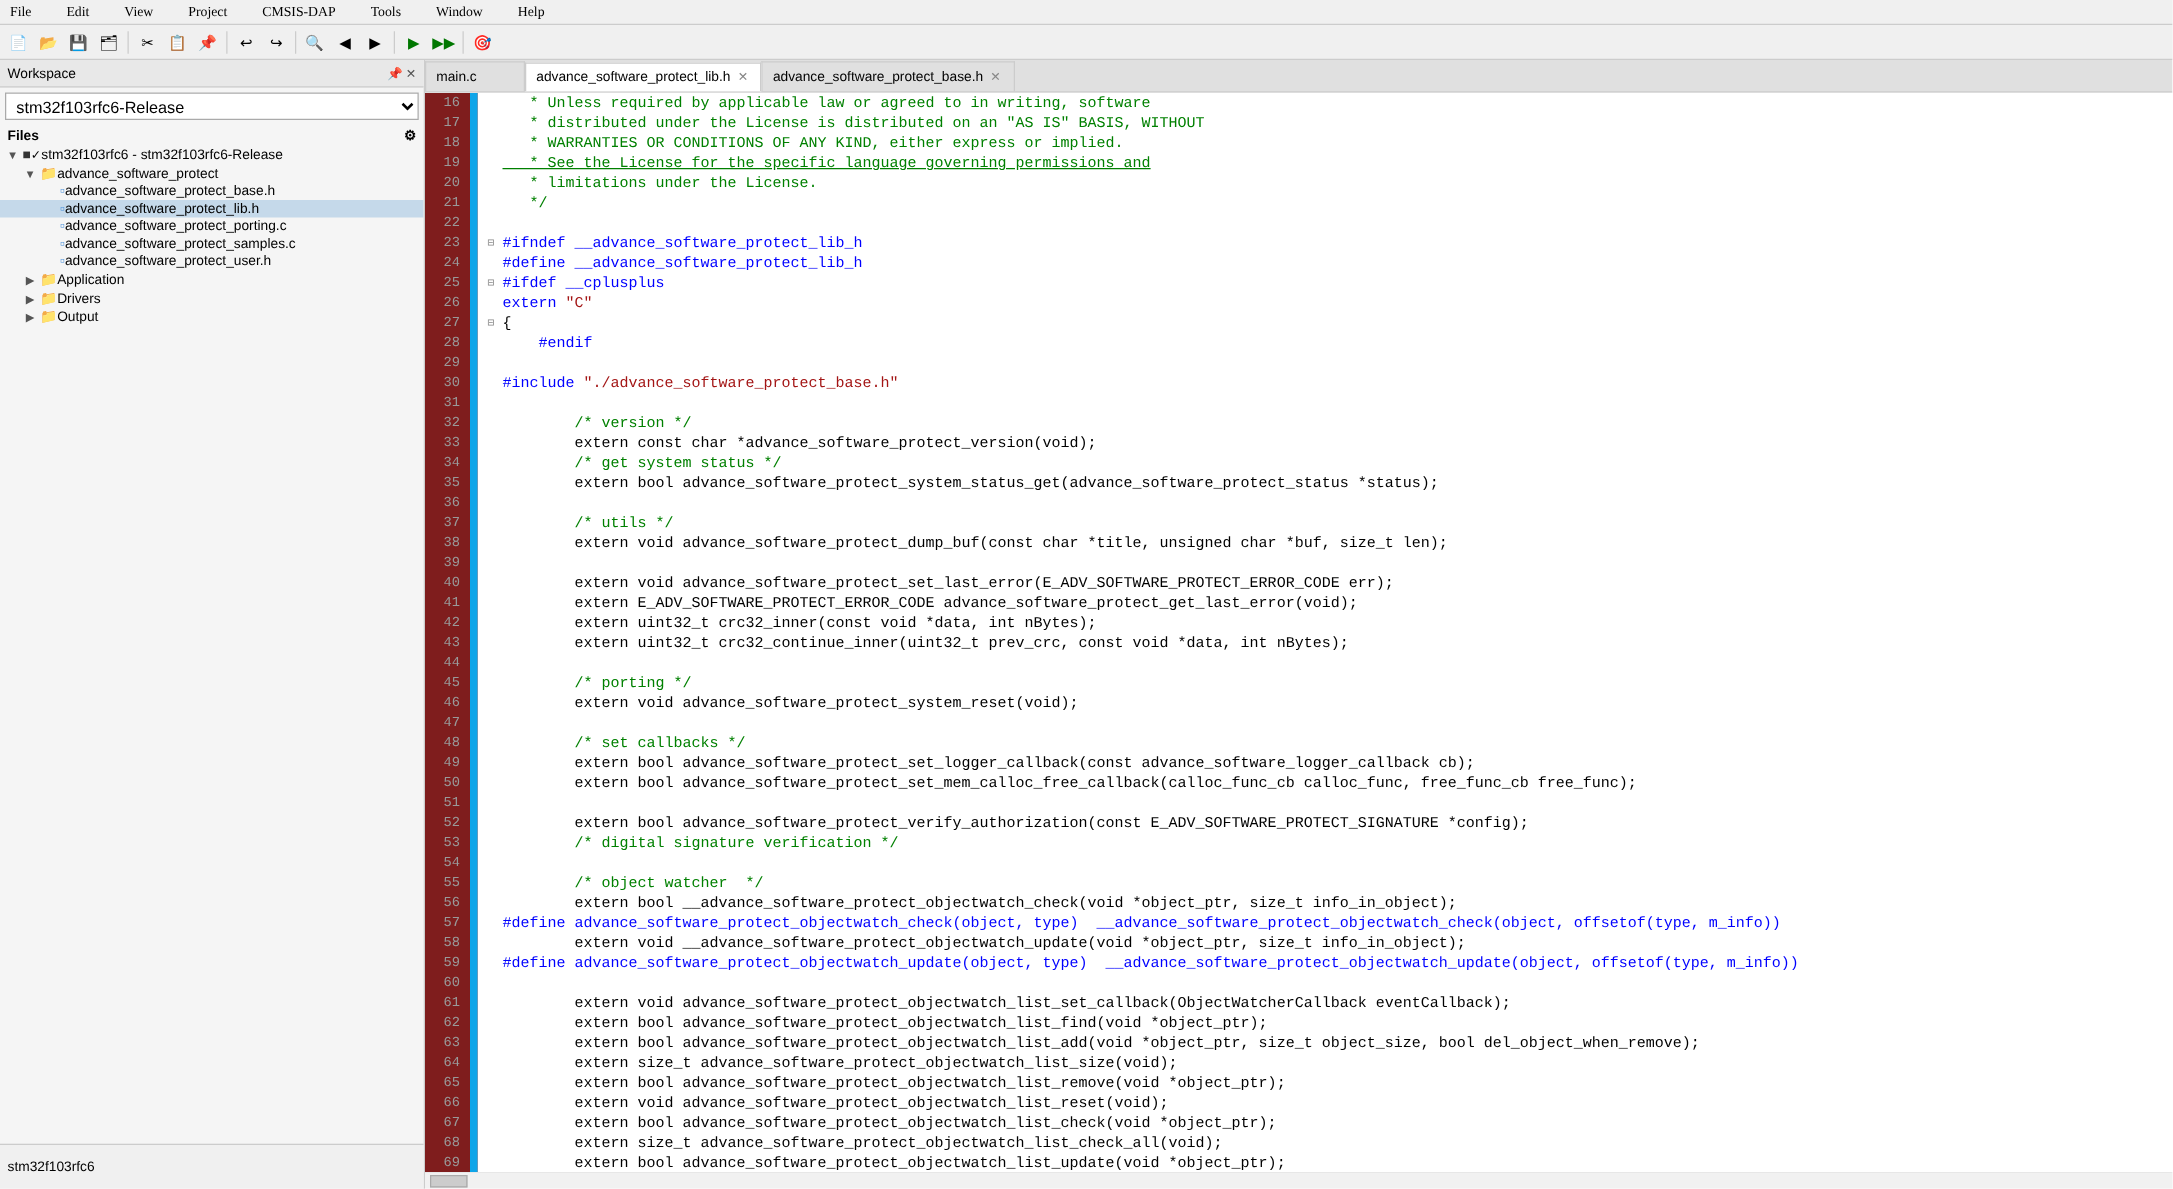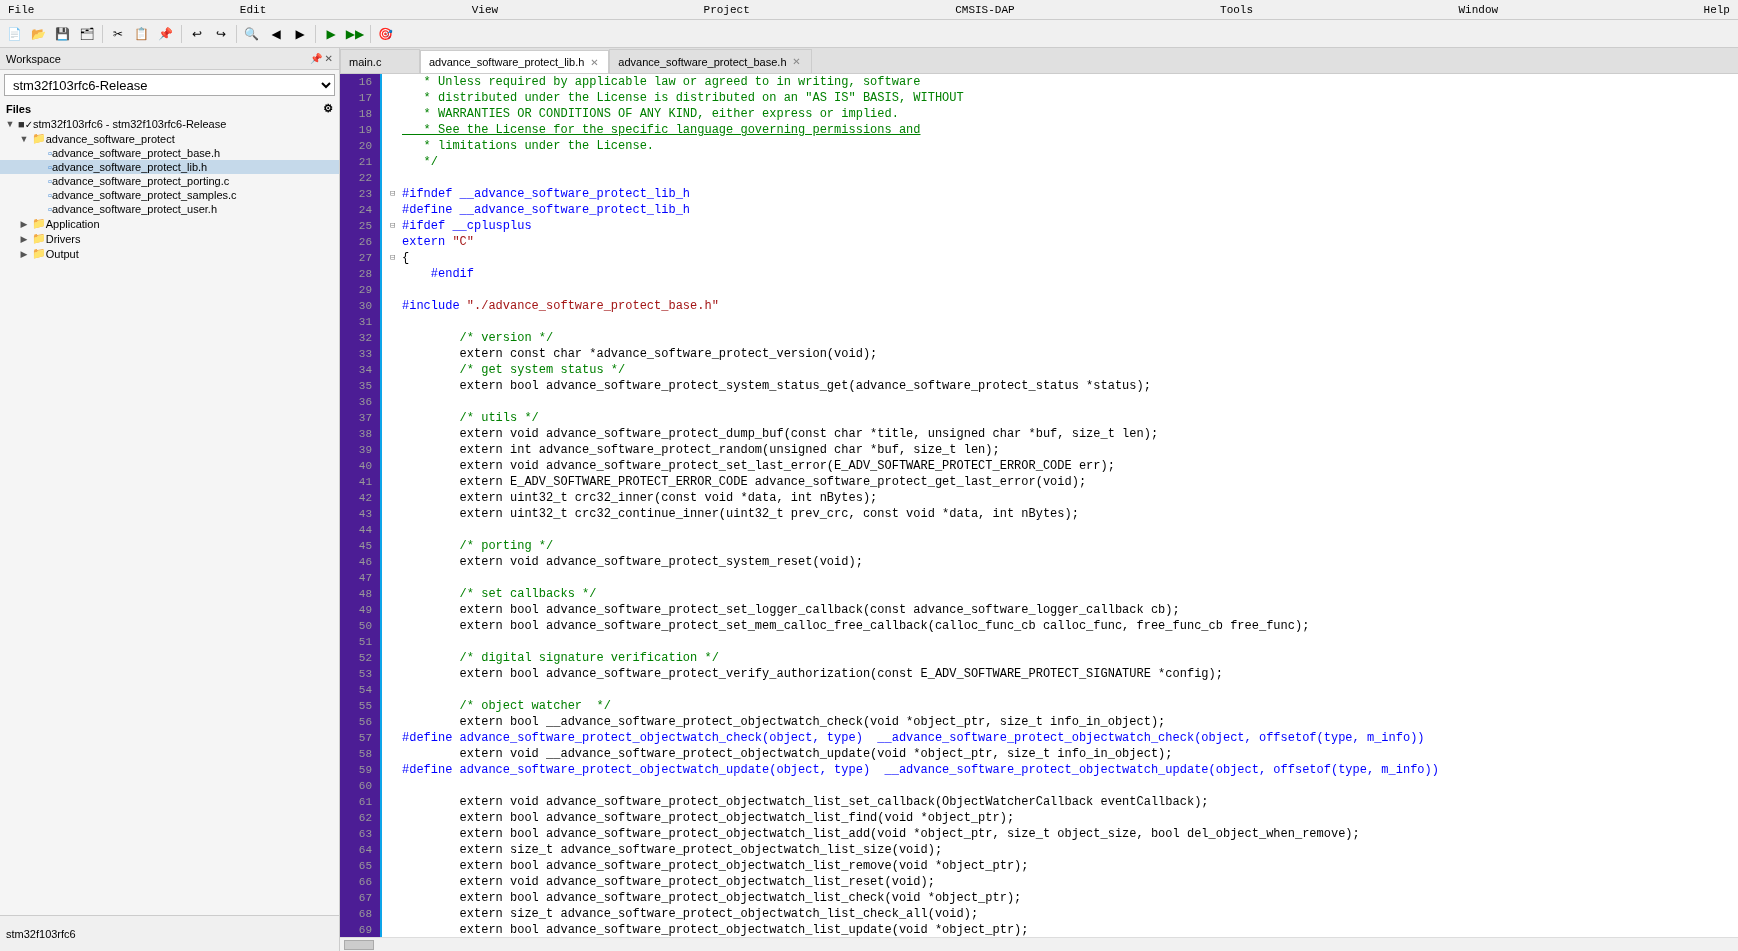--- a/index.html
+++ b/index.html
@@ -7,23 +7,22 @@
 
     
     .menu-bar {
       background: #f0f0f0;
       border-bottom: 1px solid #ccc;
       height: 20px;
       display: flex;
       align-items: center;
       padding: 0 4px;
       gap: 20px;
-      font-family: Liberation Mono, monospace;
-      font-size: 11px;
-      justify-content: space-between;
+      font-family: Liberation Serif, serif;
+      font-size: 11px;
     }
     .menu-item { cursor: pointer; padding: 0 4px; }
 
     
     .toolbar {
       background: #f0f0f0;
       border-bottom: 1px solid #ccc;
       height: 28px;
       display: flex;
       align-items: center;
@@ -178,22 +177,22 @@
       font-family: 'Courier New', Courier, monospace;
       font-size: 12px;
       line-height: 16px;
     }
     .code-content {
       display: flex;
       min-height: 100%;
     }
     .line-numbers {
       min-width: 42px;
-      background: #4c1d95;
-      border-right: 2px solid #0ea5e9;
+      background: #7f1d1d;
+      border-right: 6px solid #0ea5e9;
       padding: 0 4px;
       text-align: right;
       color: #999;
       font-size: 11px;
       user-select: none;
       line-height: 16px;
     }
     .line-number {
       display: block;
       padding-right: 4px;
@@ -448,35 +447,35 @@
             <div class="code-line"><span class="expand-glyph"> </span><span style="color: rgb(0, 0, 0);"></span></div>
             <div class="code-line"><span class="expand-glyph"> </span><span><span style="color:#0000ff">#include</span> <span style="color:#a31515">"./advance_software_protect_base.h"</span></span></div>
             <div class="code-line"><span class="expand-glyph"> </span><span style="color: rgb(0, 0, 0);"></span></div>
             <div class="code-line"><span class="expand-glyph"> </span><span style="color: rgb(0, 128, 0);">        /* version */</span></div>
             <div class="code-line"><span class="expand-glyph"> </span><span style="color: rgb(0, 0, 0);">        extern const char *advance_software_protect_version(void);</span></div>
             <div class="code-line"><span class="expand-glyph"> </span><span style="color: rgb(0, 128, 0);">        /* get system status */</span></div>
             <div class="code-line"><span class="expand-glyph"> </span><span style="color: rgb(0, 0, 0);">        extern bool advance_software_protect_system_status_get(advance_software_protect_status *status);</span></div>
             <div class="code-line"><span class="expand-glyph"> </span><span style="color: rgb(0, 0, 0);"></span></div>
             <div class="code-line"><span class="expand-glyph"> </span><span style="color: rgb(0, 128, 0);">        /* utils */</span></div>
             <div class="code-line"><span class="expand-glyph"> </span><span style="color: rgb(0, 0, 0);">        extern void advance_software_protect_dump_buf(const char *title, unsigned char *buf, size_t len);</span></div>
-            <div class="code-line"><span class="expand-glyph"> </span><span style="color: rgb(0, 0, 0);">        extern int advance_software_protect_random(unsigned char *buf, size_t len);</span></div>
+            <div class="code-line"><span class="expand-glyph"> </span></div>
             <div class="code-line"><span class="expand-glyph"> </span><span style="color: rgb(0, 0, 0);">        extern void advance_software_protect_set_last_error(E_ADV_SOFTWARE_PROTECT_ERROR_CODE err);</span></div>
             <div class="code-line"><span class="expand-glyph"> </span><span style="color: rgb(0, 0, 0);">        extern E_ADV_SOFTWARE_PROTECT_ERROR_CODE advance_software_protect_get_last_error(void);</span></div>
             <div class="code-line"><span class="expand-glyph"> </span><span style="color: rgb(0, 0, 0);">        extern uint32_t crc32_inner(const void *data, int nBytes);</span></div>
             <div class="code-line"><span class="expand-glyph"> </span><span style="color: rgb(0, 0, 0);">        extern uint32_t crc32_continue_inner(uint32_t prev_crc, const void *data, int nBytes);</span></div>
             <div class="code-line"><span class="expand-glyph"> </span><span style="color: rgb(0, 0, 0);"></span></div>
             <div class="code-line"><span class="expand-glyph"> </span><span style="color: rgb(0, 128, 0);">        /* porting */</span></div>
             <div class="code-line"><span class="expand-glyph"> </span><span style="color: rgb(0, 0, 0);">        extern void advance_software_protect_system_reset(void);</span></div>
             <div class="code-line"><span class="expand-glyph"> </span><span style="color: rgb(0, 0, 0);"></span></div>
             <div class="code-line"><span class="expand-glyph"> </span><span style="color: rgb(0, 128, 0);">        /* set callbacks */</span></div>
             <div class="code-line"><span class="expand-glyph"> </span><span style="color: rgb(0, 0, 0);">        extern bool advance_software_protect_set_logger_callback(const advance_software_logger_callback cb);</span></div>
             <div class="code-line"><span class="expand-glyph"> </span><span style="color: rgb(0, 0, 0);">        extern bool advance_software_protect_set_mem_calloc_free_callback(calloc_func_cb calloc_func, free_func_cb free_func);</span></div>
             <div class="code-line"><span class="expand-glyph"> </span><span style="color: rgb(0, 0, 0);"></span></div>
+            <div class="code-line"><span class="expand-glyph"> </span><span style="color: rgb(0, 0, 0);">        extern bool advance_software_protect_verify_authorization(const E_ADV_SOFTWARE_PROTECT_SIGNATURE *config);</span></div>
             <div class="code-line"><span class="expand-glyph"> </span><span style="color: rgb(0, 128, 0);">        /* digital signature verification */</span></div>
-            <div class="code-line"><span class="expand-glyph"> </span><span style="color: rgb(0, 0, 0);">        extern bool advance_software_protect_verify_authorization(const E_ADV_SOFTWARE_PROTECT_SIGNATURE *config);</span></div>
             <div class="code-line"><span class="expand-glyph"> </span><span style="color: rgb(0, 0, 0);"></span></div>
             <div class="code-line"><span class="expand-glyph"> </span><span style="color: rgb(0, 128, 0);">        /* object watcher  */</span></div>
             <div class="code-line"><span class="expand-glyph"> </span><span style="color: rgb(0, 0, 0);">        extern bool __advance_software_protect_objectwatch_check(void *object_ptr, size_t info_in_object);</span></div>
             <div class="code-line"><span class="expand-glyph"> </span><span style="color: rgb(0, 0, 255);">#define advance_software_protect_objectwatch_check(object, type)  __advance_software_protect_objectwatch_check(object, offsetof(type, m_info))</span></div>
             <div class="code-line"><span class="expand-glyph"> </span><span style="color: rgb(0, 0, 0);">        extern void __advance_software_protect_objectwatch_update(void *object_ptr, size_t info_in_object);</span></div>
             <div class="code-line"><span class="expand-glyph"> </span><span style="color: rgb(0, 0, 255);">#define advance_software_protect_objectwatch_update(object, type)  __advance_software_protect_objectwatch_update(object, offsetof(type, m_info))</span></div>
             <div class="code-line"><span class="expand-glyph"> </span><span style="color: rgb(0, 0, 0);"></span></div>
             <div class="code-line"><span class="expand-glyph"> </span><span style="color: rgb(0, 0, 0);">        extern void advance_software_protect_objectwatch_list_set_callback(ObjectWatcherCallback eventCallback);</span></div>
             <div class="code-line"><span class="expand-glyph"> </span><span style="color: rgb(0, 0, 0);">        extern bool advance_software_protect_objectwatch_list_find(void *object_ptr);</span></div>
             <div class="code-line"><span class="expand-glyph"> </span><span style="color: rgb(0, 0, 0);">        extern bool advance_software_protect_objectwatch_list_add(void *object_ptr, size_t object_size, bool del_object_when_remove);</span></div>

